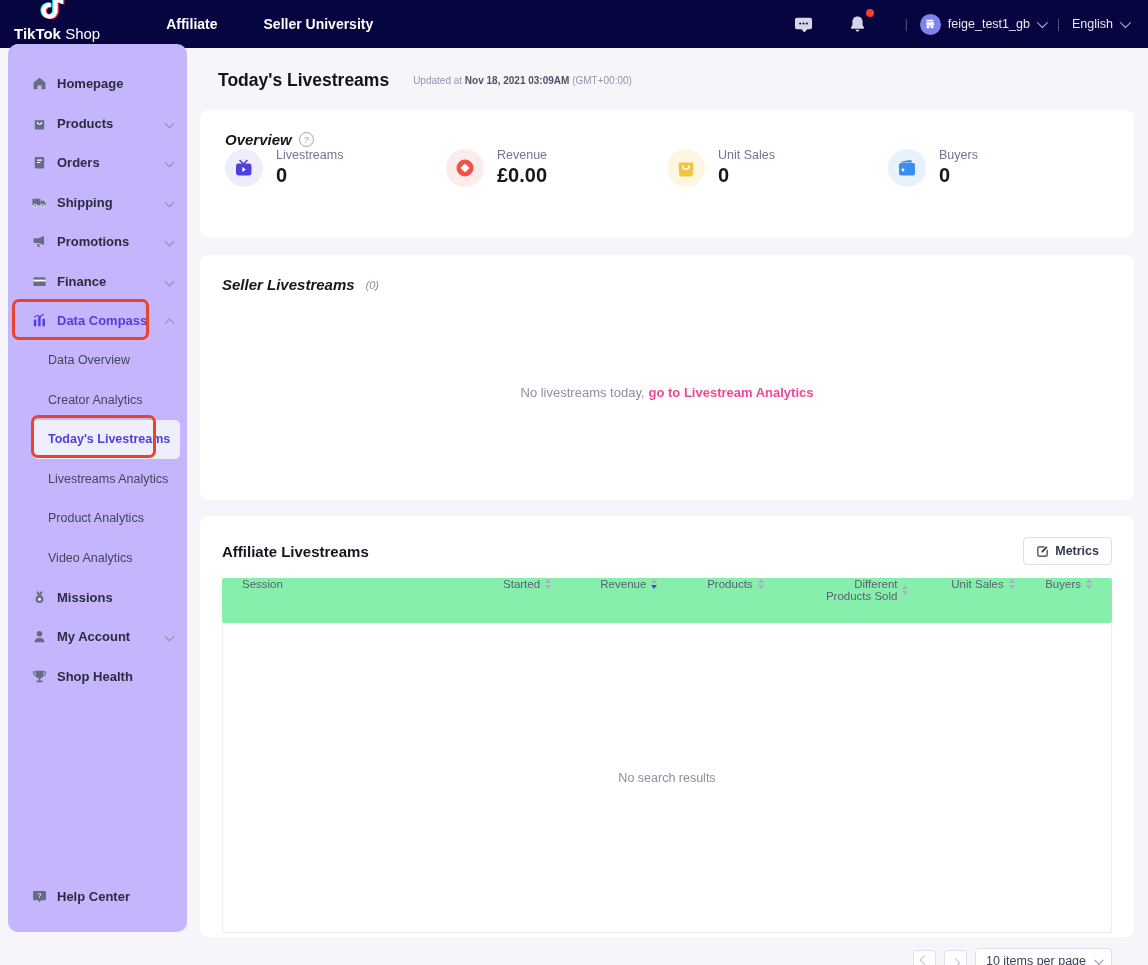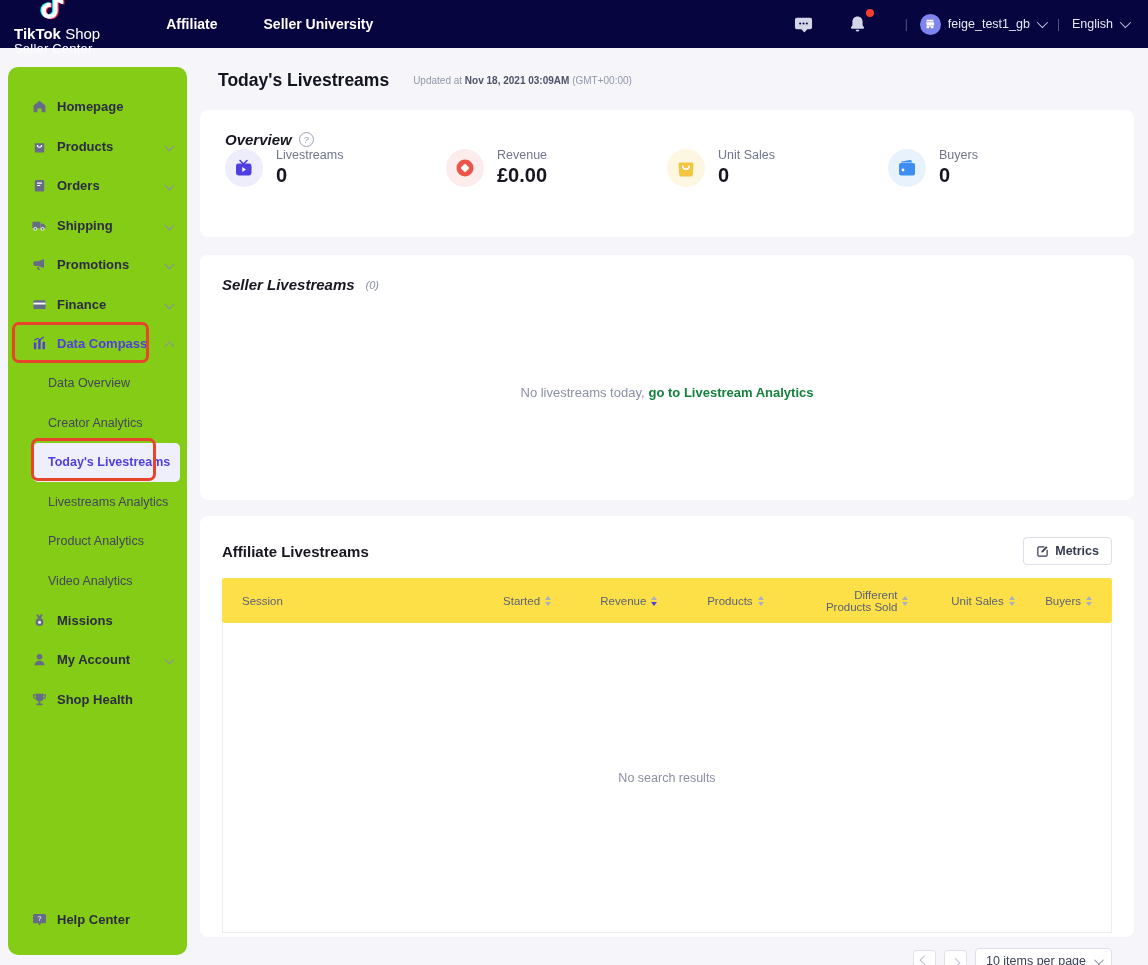--- a/index.html
+++ b/index.html
@@ -30,22 +30,22 @@
   .red-dot { position:absolute; top:-2px; right:-3px; width:8px; height:8px; border-radius:50%; background:#f1402f; }
   .vdiv { color:#565a7e; font-size:12px; margin:0 12px; }
   .user-chip { display:flex; align-items:center; gap:7px; cursor:pointer; }
   .avatar { width:21px; height:21px; border-radius:50%; background:#7f83ee; display:flex; align-items:center; justify-content:center; }
   .user-name, .lang-label { font-size:12.5px; color:#e8e9f2; }
   .chev-dn { width:8px; height:8px; border-right:1.5px solid #c6c8dd; border-bottom:1.5px solid #c6c8dd; transform:rotate(45deg) translateY(-2px); display:inline-block; }
   .lang-chip { display:flex; align-items:center; gap:7px; cursor:pointer; }
 
   
   .sidebar {
-    position:absolute; left:8px; top:67px; width:179px; height:888px;
-    background:#84cc16; border-radius:10px; padding-top:20px;
+    position:absolute; left:8px; top:44px; width:179px; height:888px;
+    background:#c4b5fd; border-radius:10px; padding-top:20px;
   }
   .side-row {
     height:39.5px; display:flex; align-items:center; padding:0 14px 0 23px;
     cursor:pointer; position:relative;
   }
   .side-row .s-icon { width:16px; height:16px; margin-right:10px; display:flex; align-items:center; justify-content:center; }
   .side-label { font-size:13px; font-weight:700; color:#2b2d3f; }
   .side-row .chev { margin-left:auto; width:7px; height:7px; border-right:1.5px solid #8b8fa8; border-bottom:1.5px solid #8b8fa8; transform:rotate(45deg); }
   .side-row .chev.up { transform:rotate(-135deg) translate(-2px,-2px); }
   .side-row.active .side-label { color:#4f3ee0; }
@@ -75,30 +75,30 @@
               font-size:9.5px; display:flex; align-items:center; justify-content:center; cursor:pointer; }
   .metrics-row { display:flex; }
   .metric { width:221px; display:flex; align-items:center; }
   .m-circle { width:38px; height:38px; border-radius:50%; display:flex; align-items:center; justify-content:center; margin-right:13px; flex:0 0 38px; }
   .m-label { font-size:12.5px; color:#70758c; margin-bottom:2px; }
   .m-value { font-size:20px; font-weight:700; color:#15161f; }
 
   .card-seller { top:195px; height:245px; padding:21px 22px; }
   .count-sub { font-size:11px; color:#8a8fa5; font-weight:400; margin-left:4px; }
   .empty-center { display:flex; justify-content:center; align-items:center; margin-top:92px; font-size:13px; color:#8a8fa3; }
-  .empty-center a { color:#15803d; font-weight:700; text-decoration:none; margin-left:4px; cursor:pointer; }
+  .empty-center a { color:#ec4899; font-weight:700; text-decoration:none; margin-left:4px; cursor:pointer; }
 
   .card-affiliate { top:456px; height:421px; padding:21px 22px 0 22px; }
   .aff-head { display:flex; align-items:center; justify-content:space-between; }
   .metrics-btn { display:flex; align-items:center; gap:6px; border:1px solid #dcdee8; border-radius:4px;
                  background:#fff; height:28px; padding:0 12px; cursor:pointer; }
   .metrics-btn span { font-size:12.5px; font-weight:700; color:#353b4f; }
 
   .tbl { margin-top:13px; }
-  .tbl-head { display:flex; align-items:center; background:#fde047; height:45px; padding:0 20px; border-radius:2px; }
+  .tbl-head { display:flex; align-items:flex-start; background:#86efac; height:45px; padding:0 20px; border-radius:2px; }
   .th { font-size:11.5px; color:#5c6177; display:flex; align-items:center; justify-content:flex-end; gap:5px; text-align:right; }
   .th.left { justify-content:flex-start; text-align:left; }
   .c-session{ width:230px; } .c-started{ width:90px; } .c-revenue{ width:110px; }
   .c-products{ width:110px; } .c-dps{ width:150px; } .c-units{ width:110px; } .c-buyers{ width:80px; }
   .c-dps .th-label { max-width:78px; }
   .sort { display:inline-flex; flex-direction:column; gap:2px; cursor:pointer; }
   .sort i { width:0; height:0; border-left:3.5px solid transparent; border-right:3.5px solid transparent; display:block; }
   .sort .up { border-bottom:4.5px solid #abafc2; }
   .sort .dn { border-top:4.5px solid #abafc2; }
   .sort .dn.on { border-top-color:#4f3ee0; }

